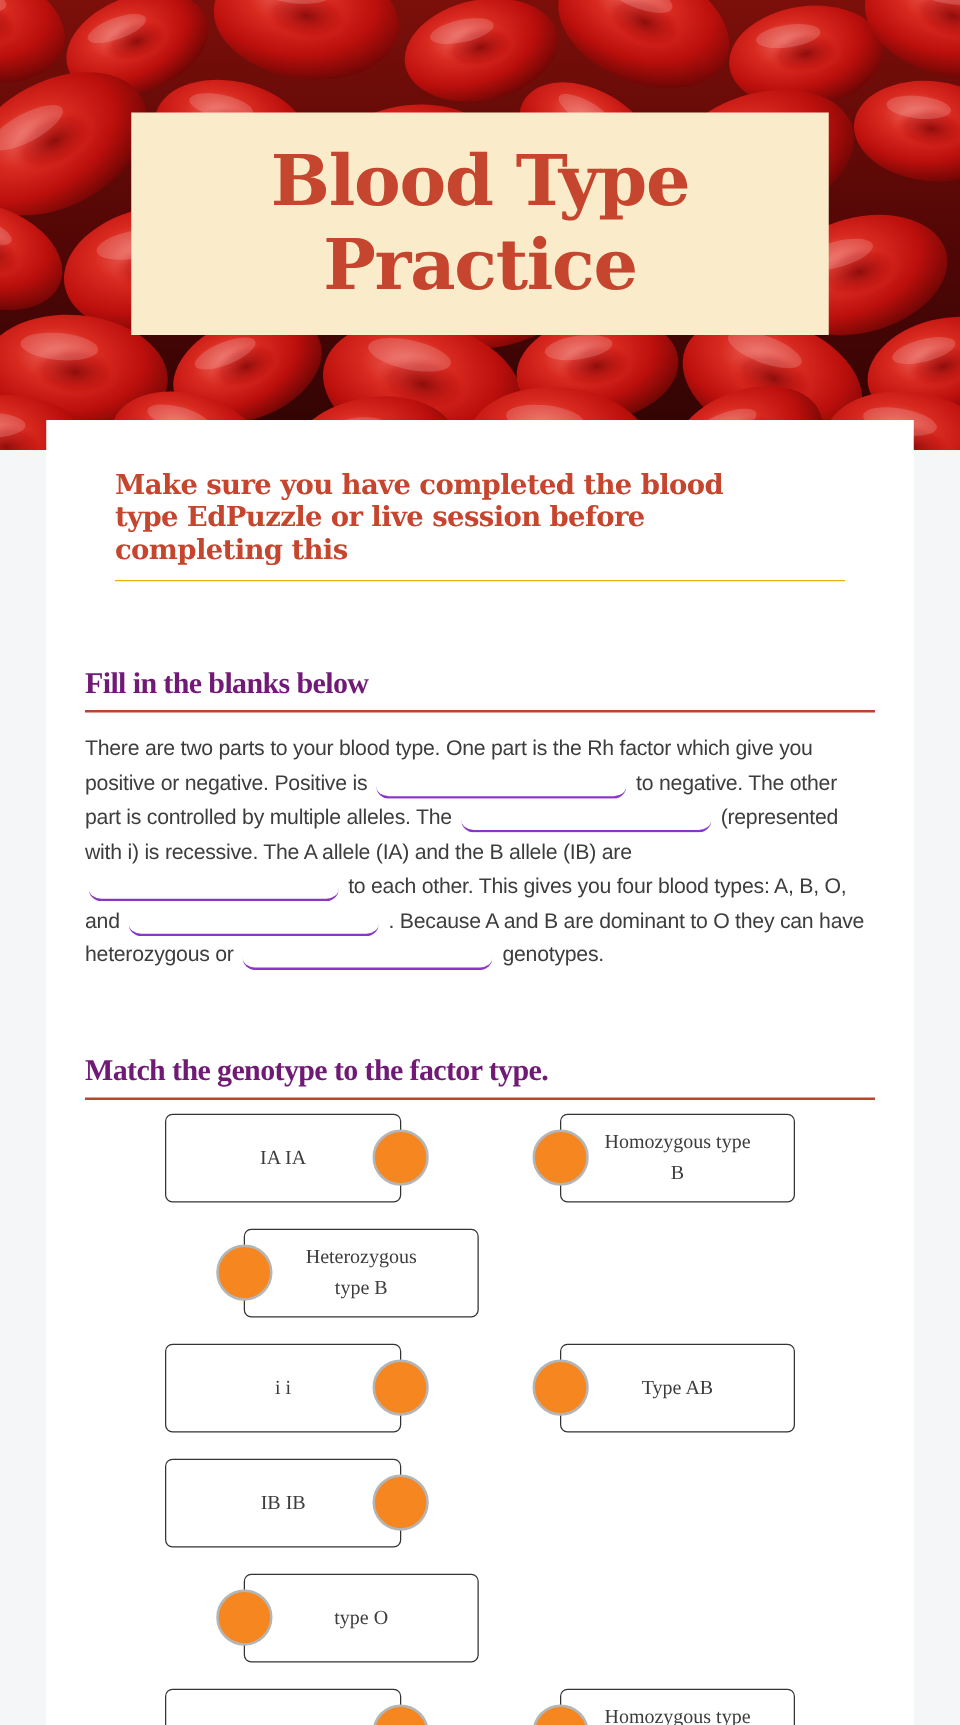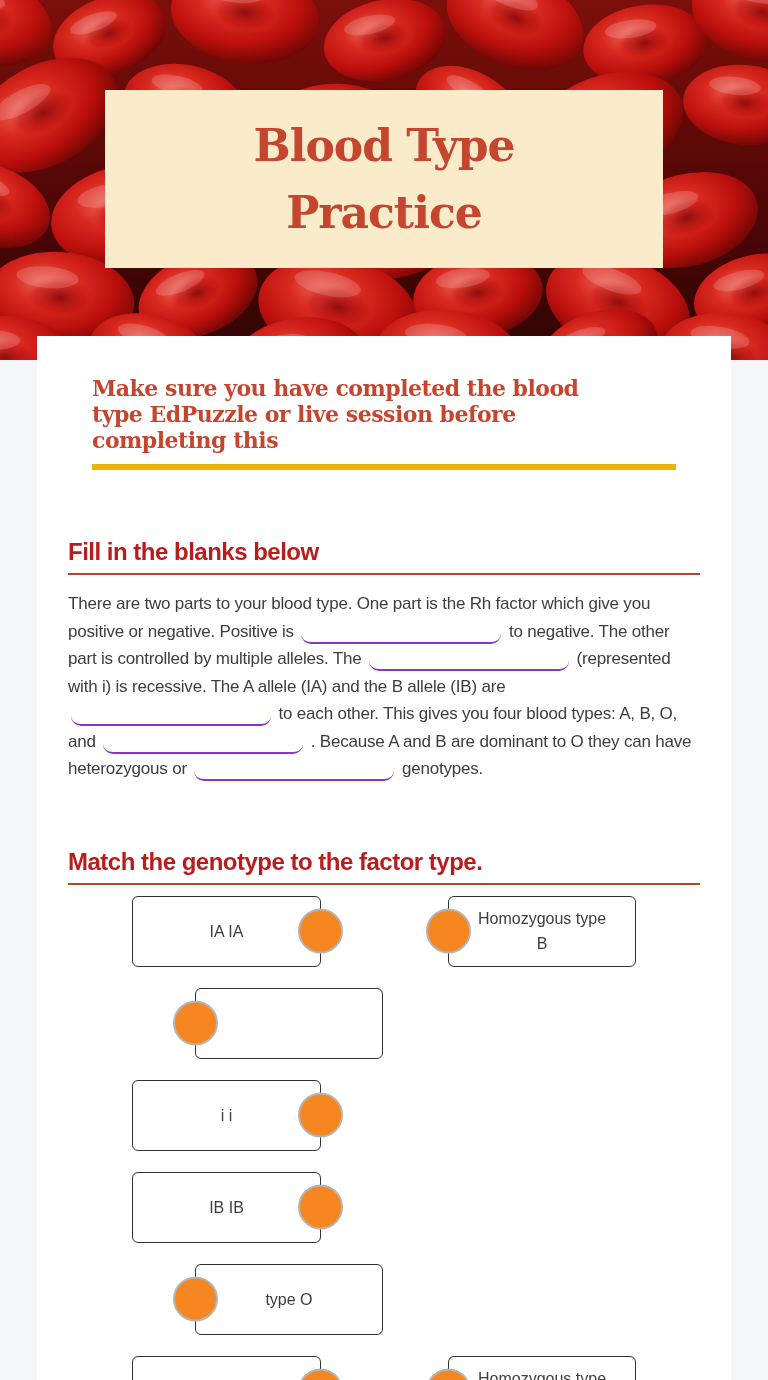--- a/index.html
+++ b/index.html
@@ -18,59 +18,59 @@
   .header svg { display: block; }
   .title-box {
     position: absolute; left: 105px; top: 90px;
     width: 558px; height: 178px;
     background: #faecca;
     display: flex; align-items: center; justify-content: center;
   }
   .title-box h1 {
     font-family: "DejaVu Serif", serif;
     font-weight: bold;
-    font-size: 44px;
+    font-size: 56px;
     line-height: 67px;
     letter-spacing: -1px;
     color: #c5452e;
     text-align: center;
     white-space: pre-line;
   }
 
   
   .card {
     position: absolute; left: 37px; top: 336px;
     width: 694px; height: 1300px;
     background: #ffffff;
     padding: 39px 31px 0 31px;
   }
 
   .intro {
     margin-left: 24px;
     width: 584px;
-    border-bottom: 6px solid #eab308;
+    border-bottom: 1px solid #eab308;
     padding-bottom: 11px;
   }
   .intro h2 {
     font-family: "DejaVu Serif", serif;
     font-weight: bold;
     font-size: 22px;
     line-height: 26px;
     letter-spacing: -0.5px;
     color: #c5452e;
     max-width: 528px;
   }
 
   .section-heading {
-    font-family: Liberation Sans, sans-serif;
+    font-family: Liberation Serif, serif;
     font-weight: bold;
     font-size: 24px;
     line-height: 26px;
     letter-spacing: -0.5px;
-    color: #b91c1c;
+    color: #701a75;
   }
   .section-rule {
     border: none;
     border-top: 2px solid #bc432c;
     margin-top: 8px;
   }
 
   .fill-section { margin-top: 69px; }
   .fill-paragraph {
     margin-top: 15px;
@@ -89,20 +89,21 @@
     vertical-align: -7px;
     margin: 0 3px;
   }
 
   .match-section { margin-top: 66px; }
   .match-rows { margin-top: 11px; }
   .match-row {
     display: flex;
     margin-bottom: 21px;
     height: 71px;
+    font-family: Liberation Serif, serif;
   }
   .match-card {
     position: relative;
     height: 71px;
     background: #fff;
     border: 1px solid #333333;
     border-radius: 6px;
     display: flex; align-items: center; justify-content: center;
     font-size: 16px;
     line-height: 25px;
@@ -216,27 +217,33 @@
     <div class="match-card match-right">
       <span class="connector left-edge"></span>
       <span class="match-label">Homozygous type
 B</span>
     </div>
   </div>
 
   <div class="match-row">
     <div class="match-card match-right">
       <span class="connector left-edge"></span>
+      <span class="match-label">Heterozygous
+type B</span>
     </div>
   </div>
 
   <div class="match-row">
     <div class="match-card match-left">
       <span class="match-label">i i</span>
       <span class="connector right-edge"></span>
+    </div>
+    <div class="match-card match-right">
+      <span class="connector left-edge"></span>
+      <span class="match-label">Type AB</span>
     </div>
   </div>
 
   <div class="match-row">
     <div class="match-card match-left">
       <span class="match-label">IB IB</span>
       <span class="connector right-edge"></span>
     </div>
   </div>
 

